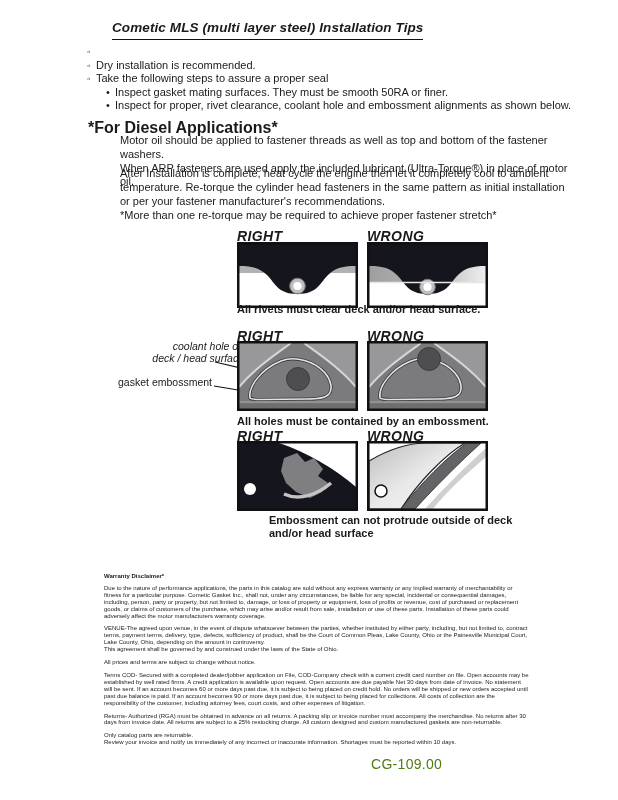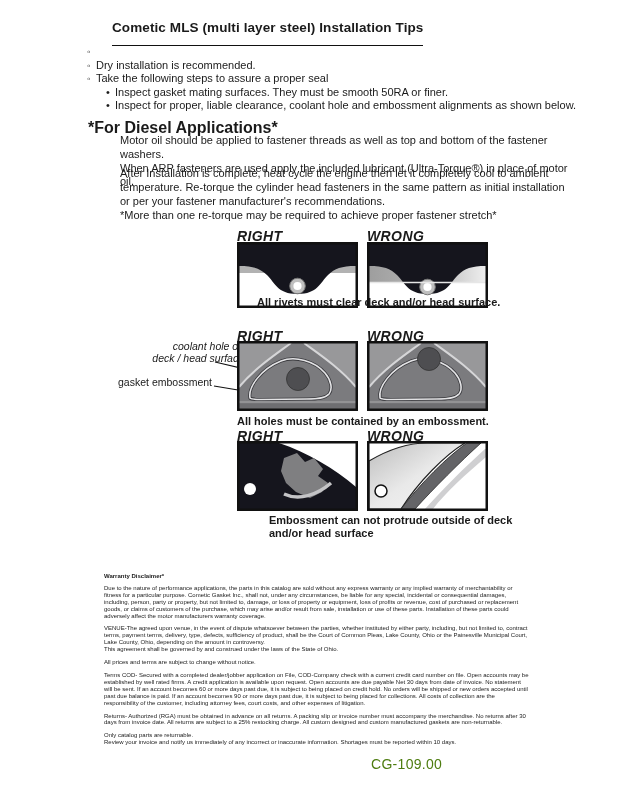--- a/index.html
+++ b/index.html
@@ -7,21 +7,21 @@
   .page {
     position:relative; width:618px; height:800px; background:#ffffff;
     font-family:"Liberation Sans", sans-serif; color:#1a1a1a; overflow:hidden;
     margin:0 auto;
   }
   .abs { position:absolute; }
   .pre { white-space:pre-line;margin-left:32px; }
 
   .title {
     left:112px; top:20px; font-size:13.5px; font-weight:bold;
-    border-bottom:1.6px solid #111; padding-bottom:10px; letter-spacing:0.1px;
+    border-bottom:1.6px solid #111; padding-bottom:4px; letter-spacing:0.1px;font-style:italic;
   }
   .bullets { left:87px; top:45px; font-size:11px; line-height:13.6px; }
   .bullet-row { display:flex; }
   .bullet-row .mark { width:9px; font-size:10px; }
   .sub { padding-left:19px; }
   .sub .mark { width:9px; font-size:11px; }
 
   .diesel-head { left:88px; top:119px; font-size:16px; font-weight:bold; }
   .body-para { left:88px; top:0; font-size:11px; line-height:13.8px; width:460px; }
   .p1 { top:134px; }
@@ -58,21 +58,21 @@
     <div class="bullet-row">
       <span class="mark">◦</span>
       <span>Take the following steps to assure a proper seal</span>
     </div>
     <div class="bullet-row sub">
       <span class="mark">•</span>
       <span>Inspect gasket mating surfaces.  They must be smooth 50RA or finer.</span>
     </div>
     <div class="bullet-row sub">
       <span class="mark">•</span>
-      <span>Inspect for proper, liable clearance, coolant hole and embossment alignments as shown below.</span>
+      <span>Inspect for proper, rivet clearance, coolant hole and embossment alignments as shown below.</span>
     </div>
   </div>
 
   <div class="abs diesel-head">*For Diesel Applications*</div>
   <div class="abs body-para p1 pre">Motor oil should be applied to fastener threads as well as top and bottom of the fastener washers.
 When ARP fasteners are used apply the included lubricant (Ultra-Torque®) in place of motor oil.</div>
   <div class="abs body-para p2 pre">After Installation is complete, heat cycle the engine then let it completely cool to ambient
 temperature. Re-torque the cylinder head fasteners in the same pattern as initial installation
 or per your fastener manufacturer's recommendations.</div>
   <div class="abs body-para p3 pre">*More than one re-torque may be required to achieve proper fastener stretch*</div>
@@ -99,21 +99,21 @@
     </defs>
     <rect x="0" y="0" width="121" height="66" fill="#ffffff"></rect>
     <rect x="2" y="24" width="117" height="17" fill="url(#gw1)"></rect>
     <path d="M2,2 H119 V24 C104,24 98,26.5 91,33 C83,40.5 81,52 60.5,52 C40,52 38,40.5 30,33 C23,26.5 17,24 2,24 Z" fill="#15151d"></path>
     <circle cx="60.5" cy="45" r="7.8" fill="#bfbfbf" stroke="#777" stroke-width="1"></circle>
     <circle cx="60.5" cy="45" r="4.1" fill="#ffffff"></circle>
     <line x1="2" y1="40.5" x2="119" y2="40.5" stroke="#e6e6e6" stroke-width="1.6"></line>
     <rect x="1.25" y="1.25" width="118.5" height="63.5" fill="none" stroke="#111" stroke-width="2.5"></rect>
   </svg>
 
-  <div class="abs caption" style="left:237px; top:296px;margin-left:20px;">All rivets must clear deck and/or head surface.</div>
+  <div class="abs caption" style="left:237px; top:303px;">All rivets must clear deck and/or head surface.</div>
 
   <div class="abs dlabel" style="left:237px; top:328px;">RIGHT</div>
   <div class="abs dlabel" style="left:367px; top:328px;">WRONG</div>
 
   <div class="abs callout pre" style="left:90px; top:341px;font-style:italic;">coolant hole on
 deck / head surface</div>
   <div class="abs callout" style="left:90px; top:377px;">gasket embossment</div>
 
   <svg class="abs" style="left:110px; top:335px;" width="270" height="80" viewBox="0 0 270 80">
     <line x1="105" y1="27" x2="186" y2="46" stroke="#111" stroke-width="1.1"></line>

